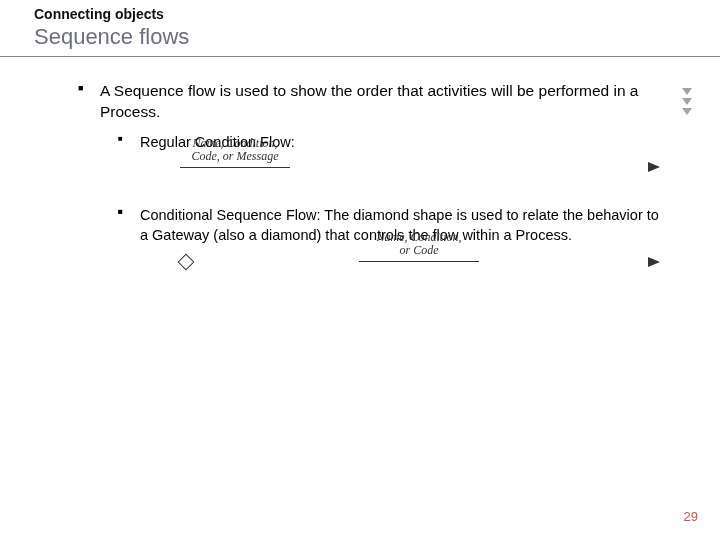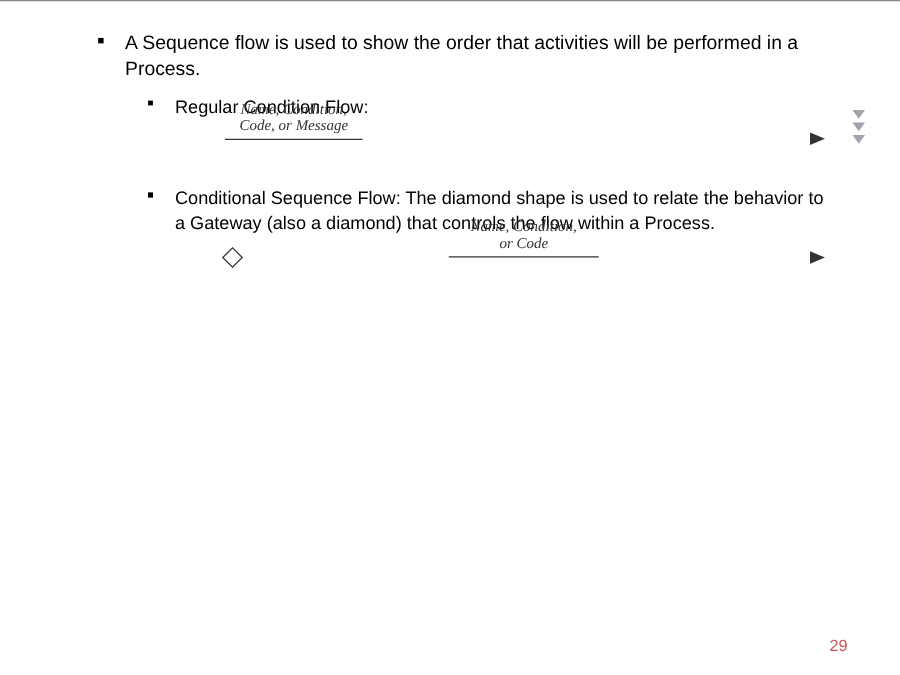--- a/index.html
+++ b/index.html
@@ -12,36 +12,40 @@
   .decor { position: absolute; top: 88px; right: 28px; display: flex; flex-direction: column; gap: 3px; }
   .decor span { width: 0; height: 0; border-left: 5px solid transparent; border-right: 5px solid transparent; border-top: 7px solid #9fa4ad; }
   .content { padding: 24px 60px 0 78px; }
   ul { list-style: none; }
   .b1 > li { position: relative; padding-left: 22px; font-size: 15.5px; line-height: 1.35; margin-bottom: 8px; }
   .b1 > li::before { content: "■"; position: absolute; left: 0; top: 1px; font-size: 9px; color: #000; }
   .b2 { margin-top: 10px; }
   .b2 > li { position: relative; padding-left: 22px; font-size: 14.5px; line-height: 1.35; margin-bottom: 6px; margin-left: 18px; }
   .b2 > li::before { content: "■"; position: absolute; left: 0; top: 1px; font-size: 8px; color: #000; }
   .diagram { margin: 10px 0 34px 40px; }
-  .pagenum { position: absolute; bottom: 16px; right: 42px; font-size: 13px; color: #c25a54; }
+  .pagenum { position: absolute; bottom: 16px; right: 22px; font-size: 13px; color: #c25a54; }
   
   .arrow-wrap { display: flex; align-items: center; justify-content: space-between; }
   .diamond { width: 12px; height: 12px; border: 1.5px solid #333; transform: rotate(45deg); margin-right: -2px; background: #fff; }
   .tick { width: 10px; height: 10px; position: relative; margin-right: -1px; }
   .tick::before { content: ""; position: absolute; left: 0; top: 9px; width: 12px; height: 1.5px; background: #333; transform: rotate(35deg); transform-origin: left center; }
   .shaft { height: 1.5px; background: #333; }
   .head { width: 0; height: 0; border-top: 5px solid transparent; border-bottom: 5px solid transparent; border-left: 12px solid #333; }
   .label-stack { position: relative; display: inline-block; }
   .labels { position: absolute; left: 0; bottom: 6px; font-family: "Times New Roman", Times, serif; font-style: italic; font-size: 12px; color: #333; white-space: nowrap; line-height: 1.05; text-align: center; width: 100%; }
 </style>
 </head>
 <body>
 
 <div class="slide">
 
+  <div class="header">
+    <div class="supertitle">Connecting objects</div>
+    <div class="title">Sequence flows</div>
+  </div>
   <hr class="rule">
 
   <div class="decor">
     <span></span>
     <span></span>
     <span></span>
   </div>
 
   <div class="content">
     <ul class="b1">

